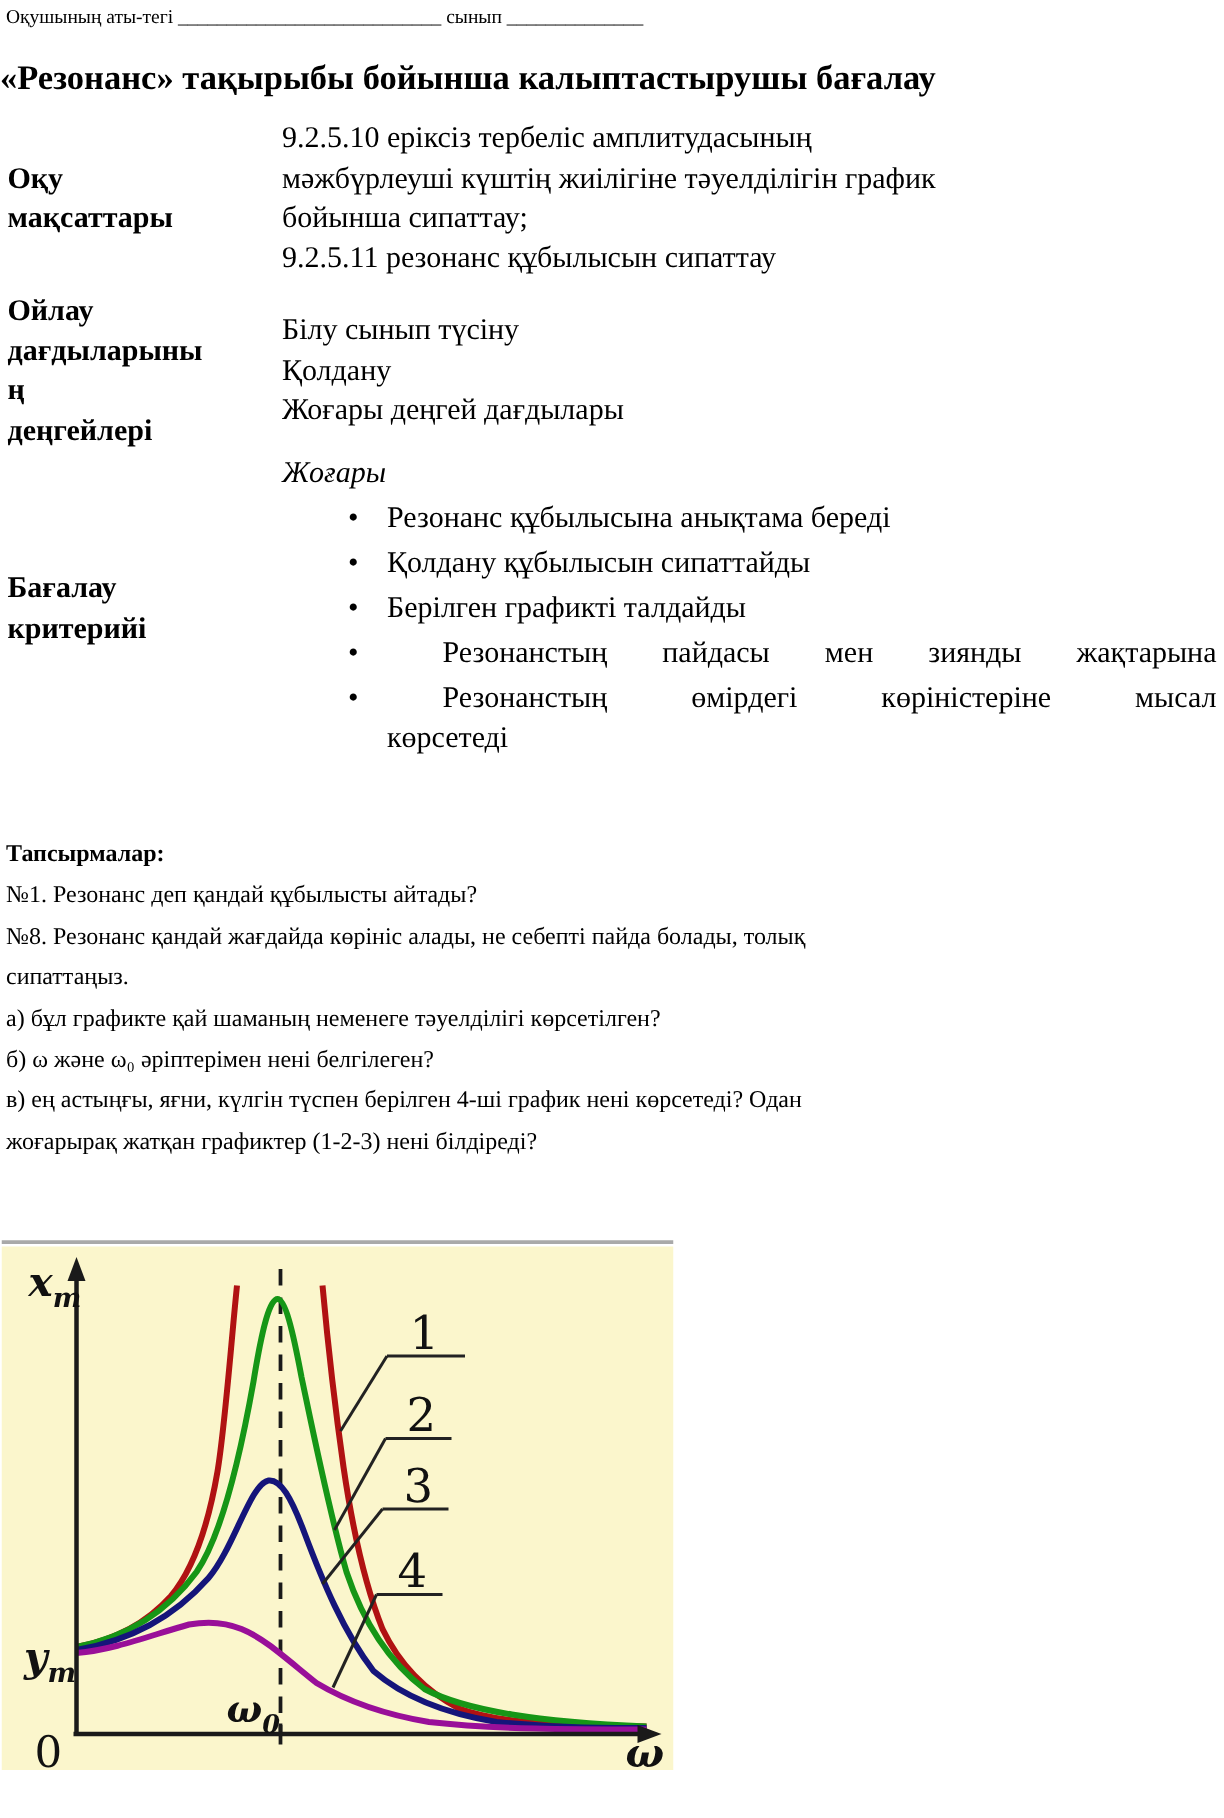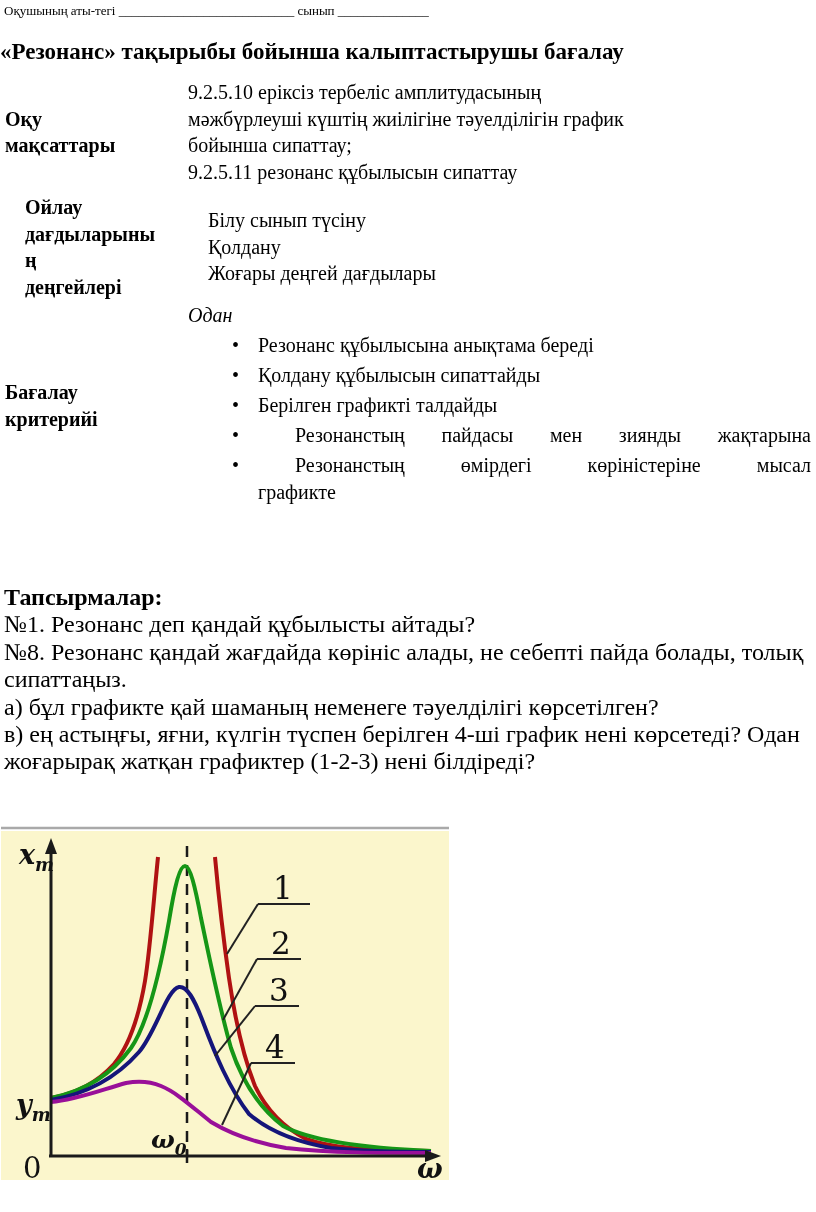--- a/index.html
+++ b/index.html
@@ -7,31 +7,31 @@
     width:816px;height:1212px;background:#ffffff;color:#000;
     font-family:"Liberation Serif","DejaVu Serif",serif;
     position:relative;overflow:hidden;
   }
   .abs{position:absolute;}
   #name-line{top:3px;left:4px;font-size:13px;white-space:nowrap;}
   #doc-title{top:39px;left:0;width:780px;text-align:left;font-weight:bold;font-size:23px;}
   #info-table{top:79px;left:5px;width:806px;}
   .trow{display:flex;align-items:center;}
   .trow1{margin-bottom:9px;}
-  .trow2{margin-bottom:2px;margin-left:20px;}
+  .trow2{margin-bottom:2px;}
   .tcol1{flex:none;width:183px;font-weight:bold;font-size:20px;line-height:26.5px;white-space:pre-line;}
   .tcol2{flex:1;font-size:20px;line-height:26.5px;}
   .pre{white-space:pre-line;}
   .intro{font-style:italic;}
   .bullets{margin:3px 0 0 0;padding:0;list-style:none;}
   .bullet{position:relative;padding-left:70px;margin-bottom:2.5px;line-height:27.5px;font-size:20px;}
   .bmark{position:absolute;left:44px;top:0;}
   .bl{display:block;}
   .jl{text-align:justify;text-align-last:justify;margin-left:37px;}
-  #tasks{top:584px;left:4px;width:808px;font-size:24px;}
+  #tasks{top:556px;left:4px;width:808px;font-size:16px;}
   .theading{font-weight:bold;line-height:27.4px;}
   .tline{line-height:27.4px;}
   #figure{top:826px;left:1px;width:448px;height:356px;}
   #figure svg{display:block;}
   .figtext{font-family:"DejaVu Serif","Liberation Serif",serif;font-style:italic;fill:#111;}
   .fignum{font-family:"DejaVu Serif","Liberation Serif",serif;fill:#111;}
 </style>
 </head>
 <body>
 
@@ -57,54 +57,55 @@
 деңгейлері</div>
     <div class="tcol2 pre">Білу сынып түсіну
 Қолдану
 Жоғары деңгей дағдылары</div>
   </div>
 
   <div class="trow">
     <div class="tcol1">Бағалау
 критерийі</div>
     <div class="tcol2">
-      <div class="intro">Одан</div>
+      <div class="intro">Жоғары</div>
       <ul class="bullets">
         <li class="bullet">
           <span class="bmark">•</span>
           <span class="bl">Резонанс құбылысына анықтама береді</span>
         </li>
         <li class="bullet">
           <span class="bmark">•</span>
           <span class="bl">Қолдану құбылысын сипаттайды</span>
         </li>
         <li class="bullet">
           <span class="bmark">•</span>
           <span class="bl">Берілген графикті талдайды</span>
         </li>
         <li class="bullet">
           <span class="bmark">•</span>
           <span class="bl jl">Резонанстың пайдасы мен зиянды жақтарына</span>
         </li>
         <li class="bullet">
           <span class="bmark">•</span>
           <span class="bl jl">Резонанстың өмірдегі көріністеріне мысал</span>
-          <span class="bl">графикте</span>
+          <span class="bl">көрсетеді</span>
         </li>
       </ul>
     </div>
   </div>
 </div>
 
 <div class="abs" id="tasks">
   <div class="theading">Тапсырмалар:</div>
   <div class="tline">№1. Резонанс деп қандай құбылысты айтады?</div>
   <div class="tline">№8. Резонанс қандай жағдайда көрініс алады, не себепті пайда болады, толық</div>
   <div class="tline">сипаттаңыз.</div>
   <div class="tline">а) бұл графикте қай шаманың неменеге тәуелділігі көрсетілген?</div>
+  <div class="tline">б) ω және ω₀ әріптерімен нені белгілеген?</div>
   <div class="tline">в) ең астыңғы, яғни, күлгін түспен берілген 4-ші график нені көрсетеді? Одан</div>
   <div class="tline">жоғарырақ жатқан графиктер (1-2-3) нені білдіреді?</div>
 </div>
 
 <div class="abs" id="figure">
 <svg width="448" height="356" viewBox="0 0 448 356">
   <line x1="0" y1="2" x2="448" y2="2" stroke-width="2.5" stroke="#a9a9a9"></line>
   <rect x="0" y="5" width="448" height="349" fill="#fbf6cc"></rect>
 
   <line x1="186" y1="20" x2="186" y2="330" stroke-width="2.5" stroke-dasharray="11 8" stroke="#1a1a1a"></line>

